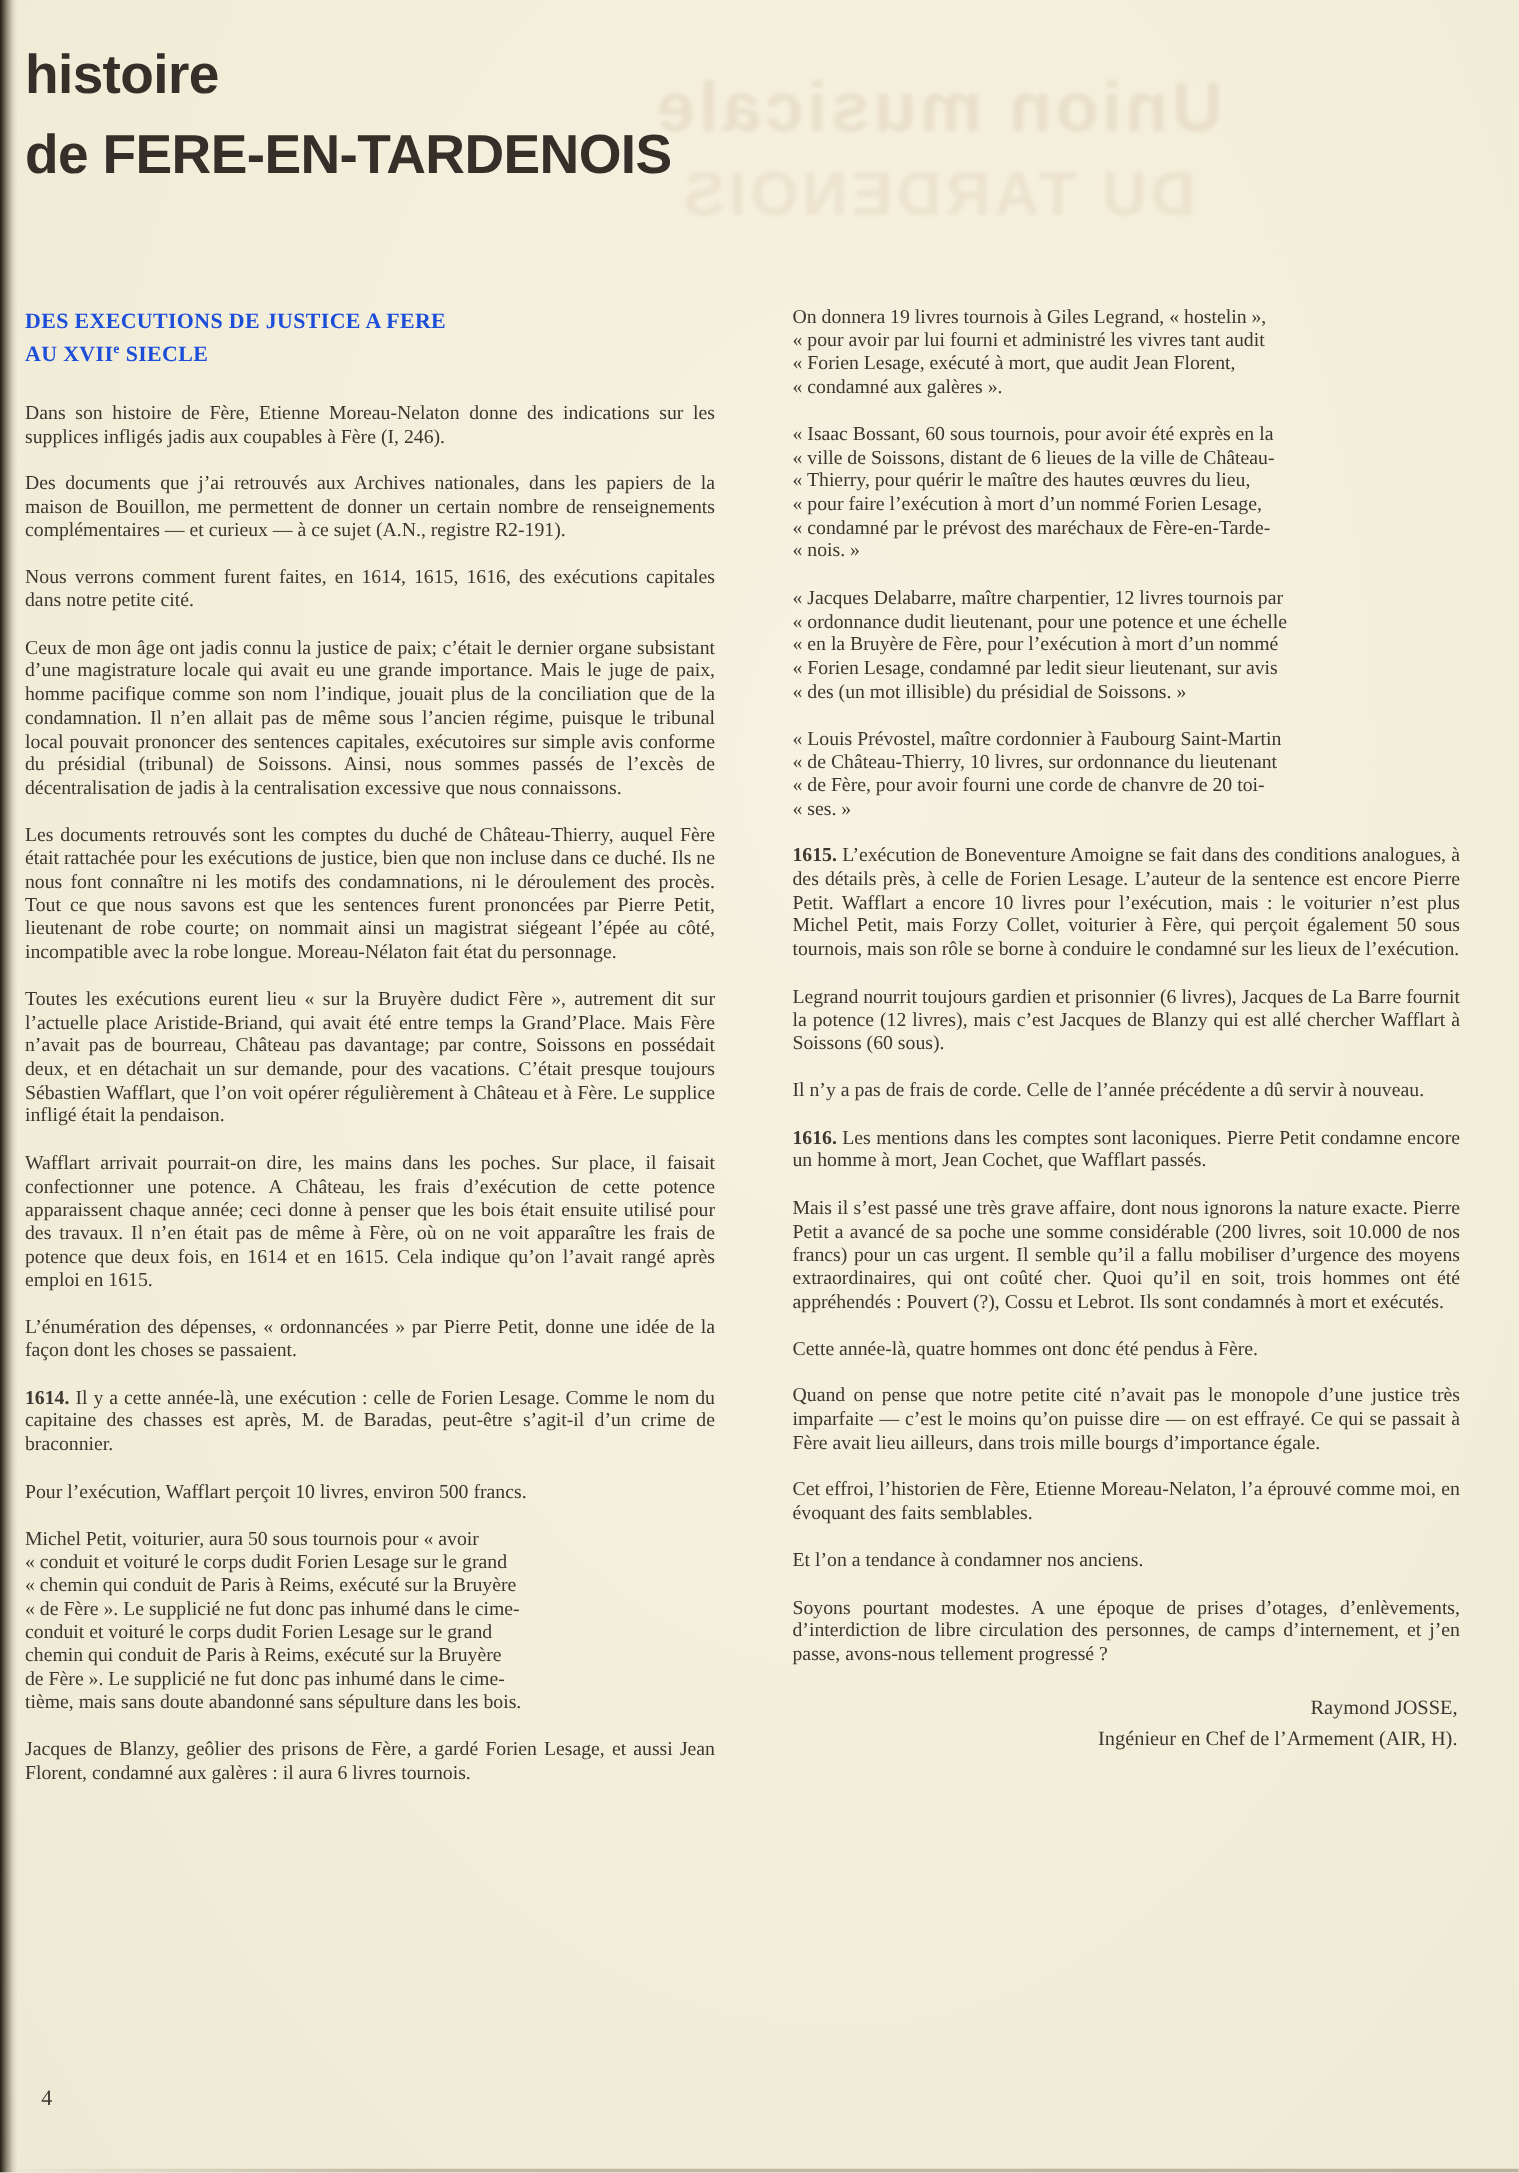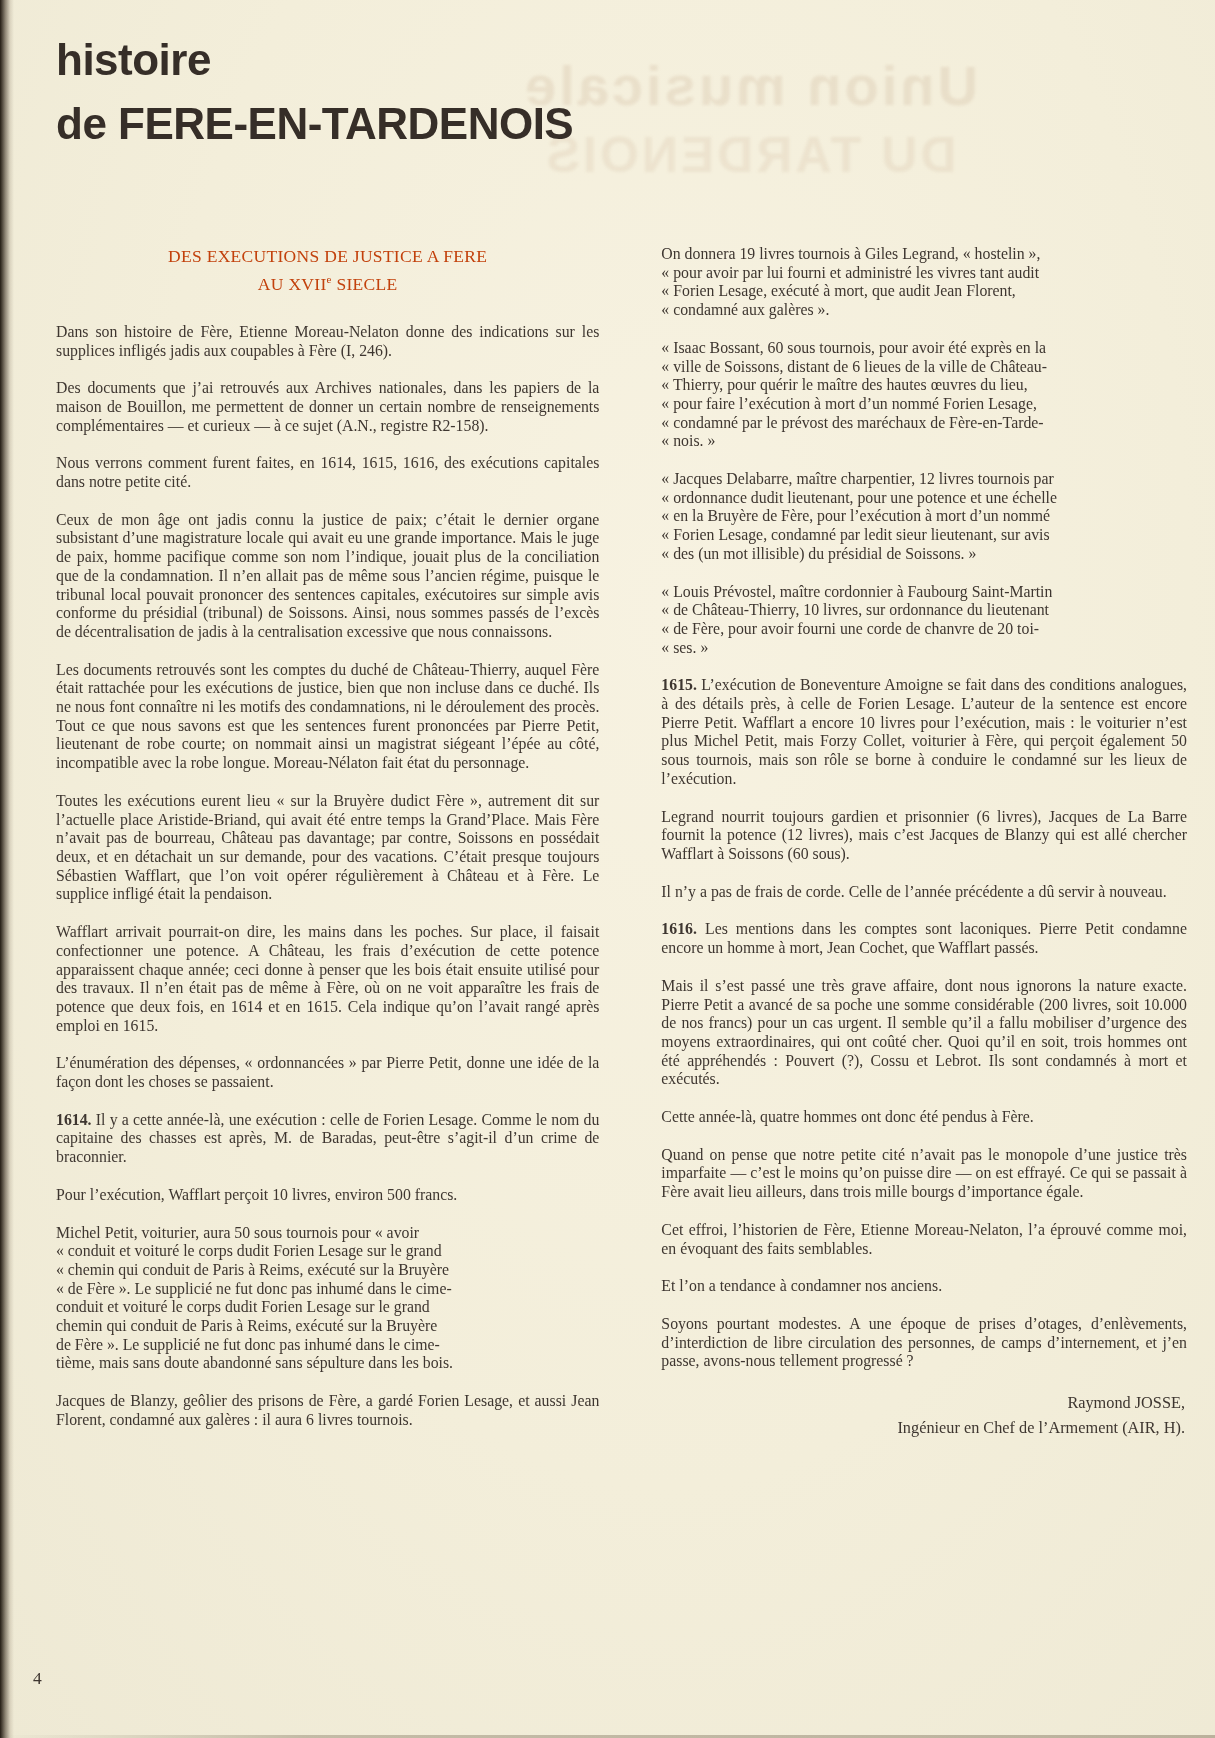--- a/index.html
+++ b/index.html
@@ -23,35 +23,35 @@
   .ghost{
     position:absolute;top:50px;left:320px;width:860px;
     transform:scaleX(-1);
     font-family:"Liberation Sans", sans-serif;font-weight:bold;
     color:rgba(172,126,92,0.14);
     filter:blur(1.5px);
     text-align:center;line-height:1.3;font-size:56px;letter-spacing:3px;
     pointer-events:none;user-select:none;
   }
   .ghost .g2{font-size:50px;color:rgba(172,126,92,0.11);}
-  .page{position:relative;padding:24px 28px 0 56px;}
+  .page{position:relative;padding:24px 28px 0 20px;}
   h1{
     margin:4px 0 0 0;
     font-family:"Liberation Sans", sans-serif;font-weight:bold;
     font-size:44px;line-height:64px;letter-spacing:-0.5px;
     color:#362e28;
   }
   h1 span{display:block;}
   .columns{display:flex;align-items:flex-start;margin-top:89px;}
   .col-left{width:552px;}
   .col-right{width:534px;margin-left:62px;}
   h2{
     margin:0 0 26px 0;
-    font-size:17.5px;line-height:23.5px;font-weight:normal;
-    text-align:center;letter-spacing:0.3px;color:#c2410c;
+    font-size:17.5px;line-height:23.5px;font-weight:bold;
+    letter-spacing:0.3px;color:#1d4ed8;
   }
   h2 sup{font-size:11px;}
   .para{
     margin:0 0 19px 0;
     font-size:15.8px;line-height:18.7px;
     text-align:justify;
   }
   .para.quoted{white-space:pre-line;text-align:left;}
   .year-lead{font-weight:bold;}
   .signature{
@@ -83,21 +83,21 @@
   <div class="columns">
 
     <section class="col-left">
       <h2>
         <span>DES EXECUTIONS DE JUSTICE A FERE</span><br>
         <span><span>AU XVII</span><sup>e</sup><span> SIECLE</span></span>
       </h2>
       <div>
   <p class="para"> <span class="para-text">Dans son histoire de Fère, Etienne Moreau-Nelaton donne des indications sur les supplices infligés jadis aux coupables à Fère (I, 246).</span></p>
 
-  <p class="para"> <span class="para-text">Des documents que j’ai retrouvés aux Archives nationales, dans les papiers de la maison de Bouillon, me permettent de donner un certain nombre de renseignements complémentaires — et curieux — à ce sujet (A.N., registre R2-158).</span></p>
+  <p class="para"> <span class="para-text">Des documents que j’ai retrouvés aux Archives nationales, dans les papiers de la maison de Bouillon, me permettent de donner un certain nombre de renseignements complémentaires — et curieux — à ce sujet (A.N., registre R2-191).</span></p>
 
   <p class="para"> <span class="para-text">Nous verrons comment furent faites, en 1614, 1615, 1616, des exécutions capitales dans notre petite cité.</span></p>
 
   <p class="para"> <span class="para-text">Ceux de mon âge ont jadis connu la justice de paix; c’était le dernier organe subsistant d’une magistrature locale qui avait eu une grande importance. Mais le juge de paix, homme pacifique comme son nom l’indique, jouait plus de la conciliation que de la condamnation. Il n’en allait pas de même sous l’ancien régime, puisque le tribunal local pouvait prononcer des sentences capitales, exécutoires sur simple avis conforme du présidial (tribunal) de Soissons. Ainsi, nous sommes passés de l’excès de décentralisation de jadis à la centralisation excessive que nous connaissons.</span></p>
 
   <p class="para"> <span class="para-text">Les documents retrouvés sont les comptes du duché de Château-Thierry, auquel Fère était rattachée pour les exécutions de justice, bien que non incluse dans ce duché. Ils ne nous font connaître ni les motifs des condamnations, ni le déroulement des procès. Tout ce que nous savons est que les sentences furent prononcées par Pierre Petit, lieutenant de robe courte; on nommait ainsi un magistrat siégeant l’épée au côté, incompatible avec la robe longue. Moreau-Nélaton fait état du personnage.</span></p>
 
   <p class="para"> <span class="para-text">Toutes les exécutions eurent lieu « sur la Bruyère dudict Fère », autrement dit sur l’actuelle place Aristide-Briand, qui avait été entre temps la Grand’Place. Mais Fère n’avait pas de bourreau, Château pas davantage; par contre, Soissons en possédait deux, et en détachait un sur demande, pour des vacations. C’était presque toujours Sébastien Wafflart, que l’on voit opérer régulièrement à Château et à Fère. Le supplice infligé était la pendaison.</span></p>
 
   <p class="para"> <span class="para-text">Wafflart arrivait pourrait-on dire, les mains dans les poches. Sur place, il faisait confectionner une potence. A Château, les frais d’exécution de cette potence apparaissent chaque année; ceci donne à penser que les bois était ensuite utilisé pour des travaux. Il n’en était pas de même à Fère, où on ne voit apparaître les frais de potence que deux fois, en 1614 et en 1615. Cela indique qu’on l’avait rangé après emploi en 1615.</span></p>

